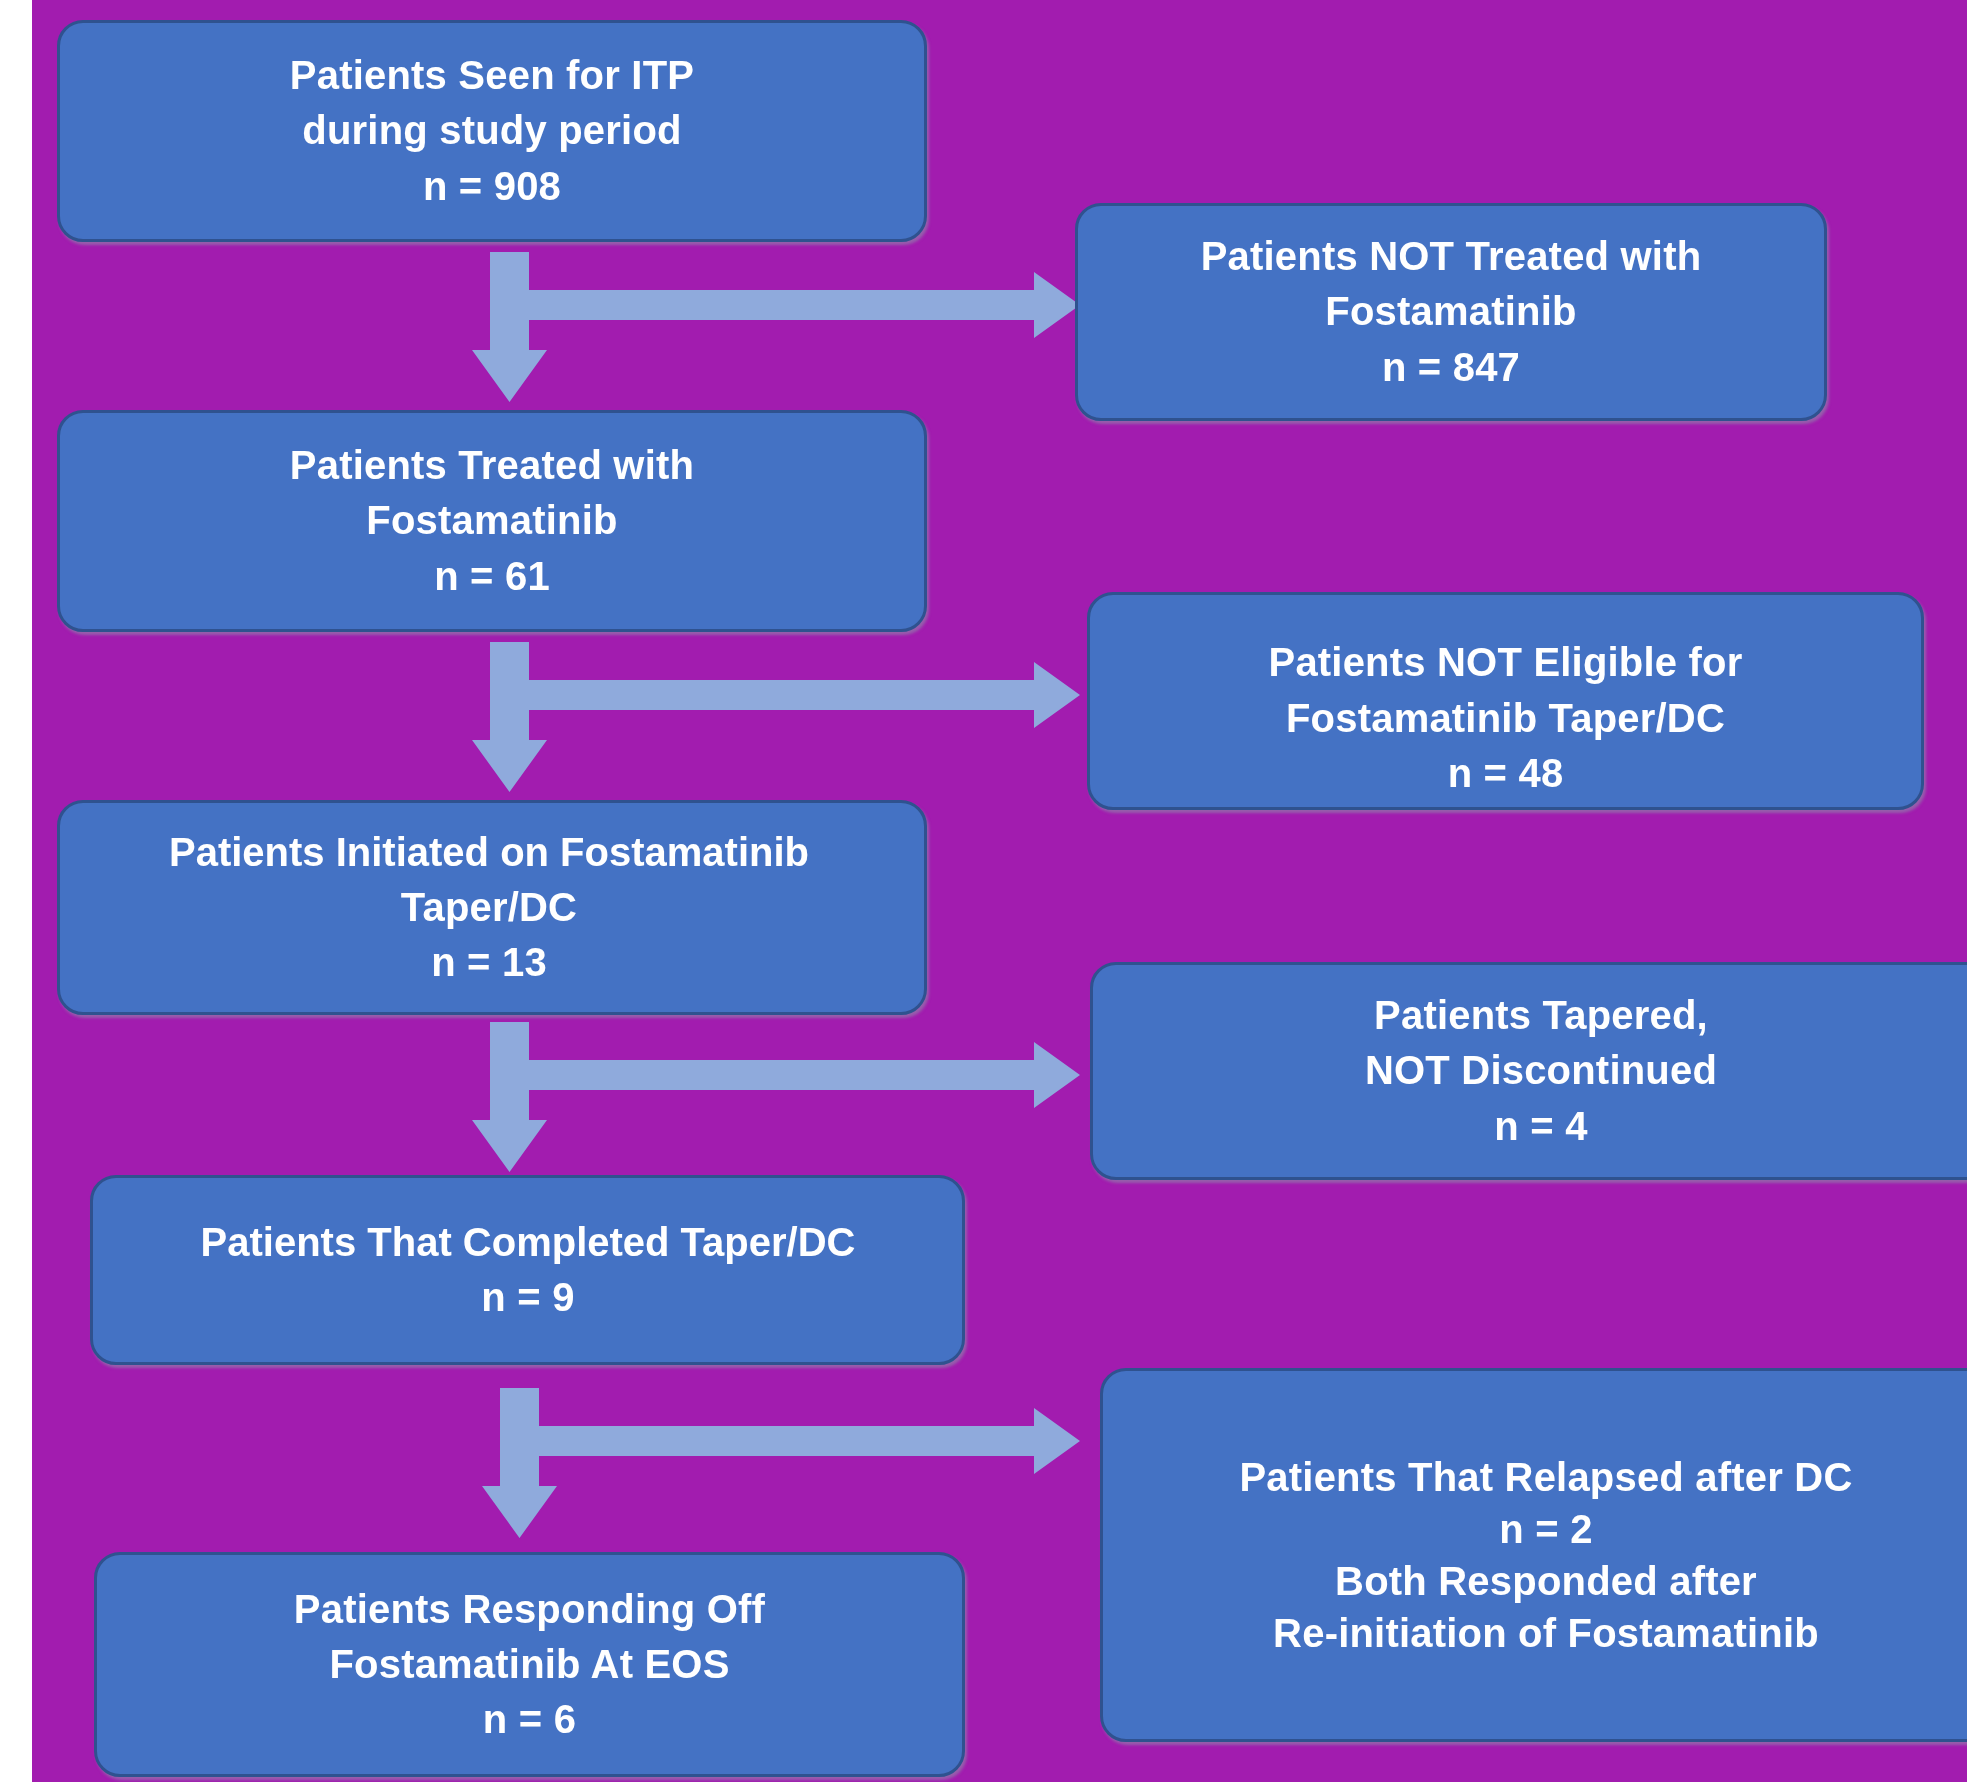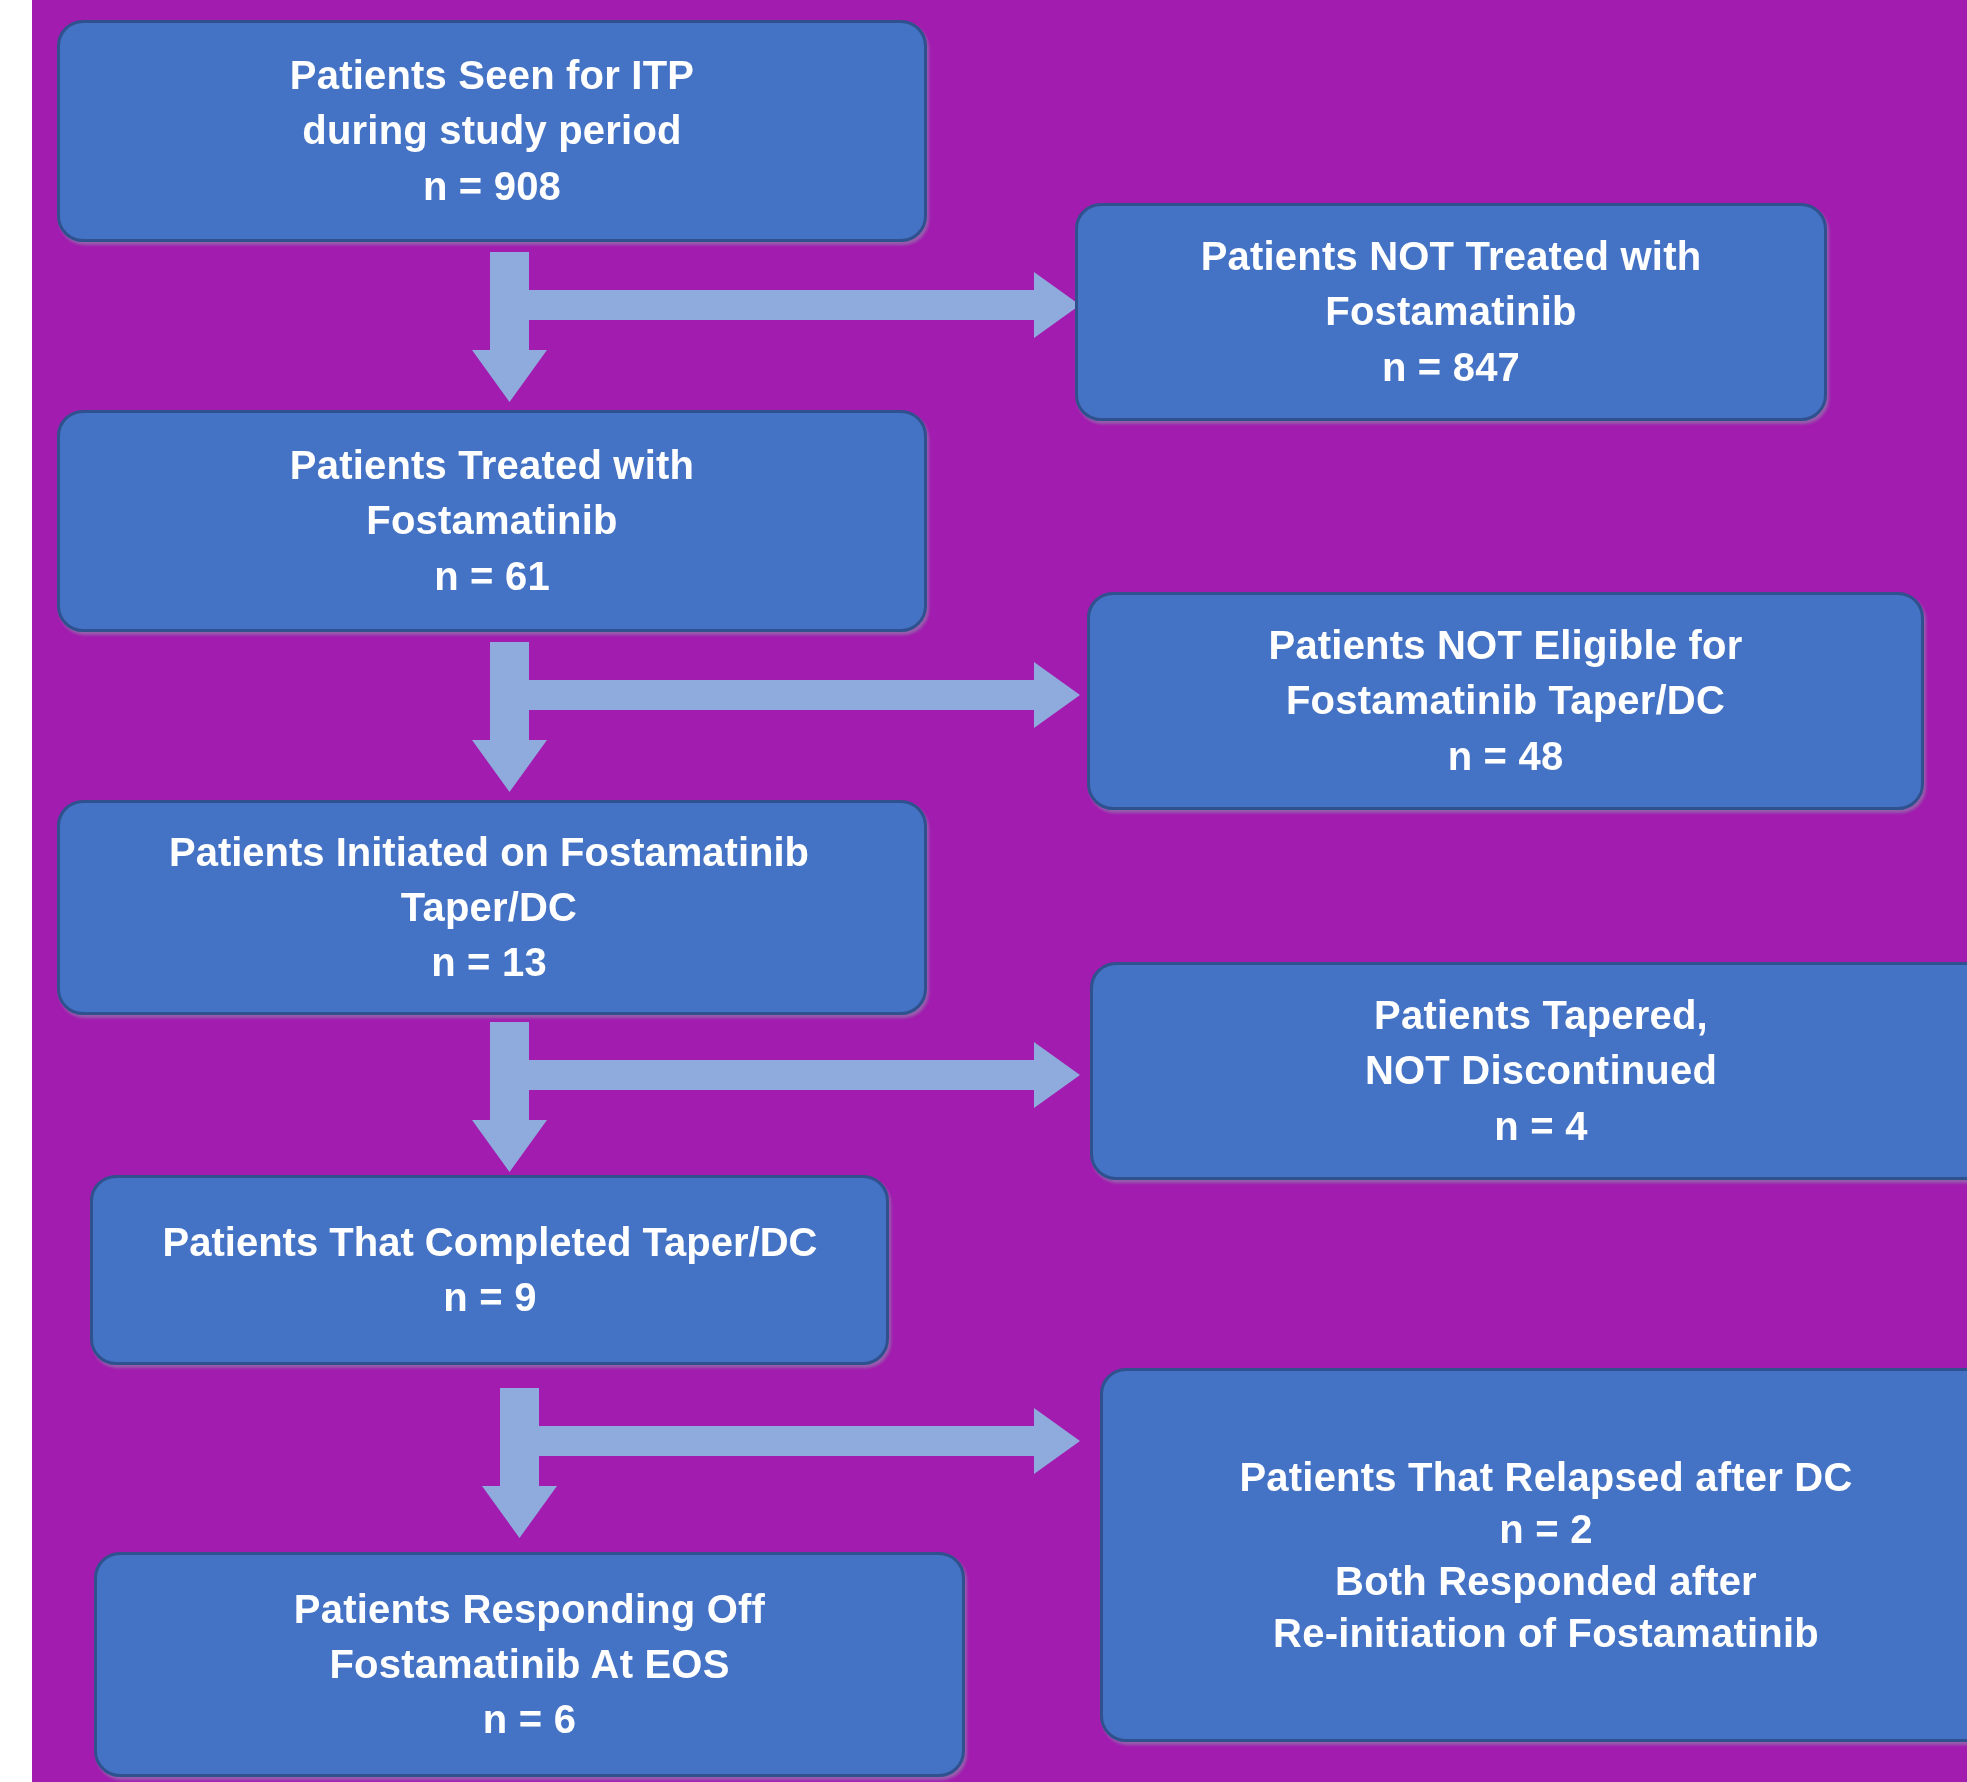--- a/index.html
+++ b/index.html
@@ -85,21 +85,21 @@
     <span class="line">n = 61</span>
   </div>
 
   <div class="connector" style="left:430px; top:642px; width:620px; height:160px;">
     <svg width="620" height="160" viewBox="0 0 620 160" xmlns="http://www.w3.org/2000/svg">
       <path d="M 28 0 L 67 0 L 67 98 L 85 98 L 47.5 150 L 10 98 L 28 98 Z" fill="#8FAADC"></path>
       <path d="M 40 38 L 572 38 L 572 20 L 618 53 L 572 86 L 572 68 L 40 68 Z" fill="#8FAADC"></path>
     </svg>
   </div>
 
-  <div class="node" style="left:1055px; top:592px; width:837px; height:218px;">
+  <div class="node" style="left:1055px; top:592px; width:837px; height:218px;justify-content:flex-end;">
     <span class="line">Patients NOT Eligible for</span>
     <span class="line">Fostamatinib Taper/DC</span>
     <span class="line">n = 48</span>
   </div>
 
   <div class="node wide-first" style="left:25px; top:800px; width:870px; height:215px; padding-left:8px; ">
     <span class="line l1">Patients Initiated on Fostamatinib</span>
     <span class="line">Taper/DC</span>
     <span class="line">n = 13</span>
   </div>
@@ -110,21 +110,21 @@
       <path d="M 40 38 L 572 38 L 572 20 L 618 53 L 572 86 L 572 68 L 40 68 Z" fill="#8FAADC"></path>
     </svg>
   </div>
 
   <div class="node" style="left:1058px; top:962px; width:902px; height:218px;">
     <span class="line">Patients Tapered,</span>
     <span class="line">NOT Discontinued</span>
     <span class="line">n = 4</span>
   </div>
 
-  <div class="node wide-first" style="left:58px; top:1175px; width:799px; height:190px; padding-left:7px; padding-right:6px;">
+  <div class="node wide-first" style="left:58px; top:1175px; width:875px; height:190px; padding-left:7px; padding-right:6px;">
     <span class="line l1">Patients That Completed Taper/DC</span>
     <span class="line">n = 9</span>
   </div>
 
   <div class="connector" style="left:440px; top:1388px; width:610px; height:160px;">
     <svg width="610" height="160" viewBox="0 0 610 160" xmlns="http://www.w3.org/2000/svg">
       <path d="M 28 0 L 67 0 L 67 98 L 85 98 L 47.5 150 L 10 98 L 28 98 Z" fill="#8FAADC"></path>
       <path d="M 40 38 L 562 38 L 562 20 L 608 53 L 562 86 L 562 68 L 40 68 Z" fill="#8FAADC"></path>
     </svg>
   </div>

